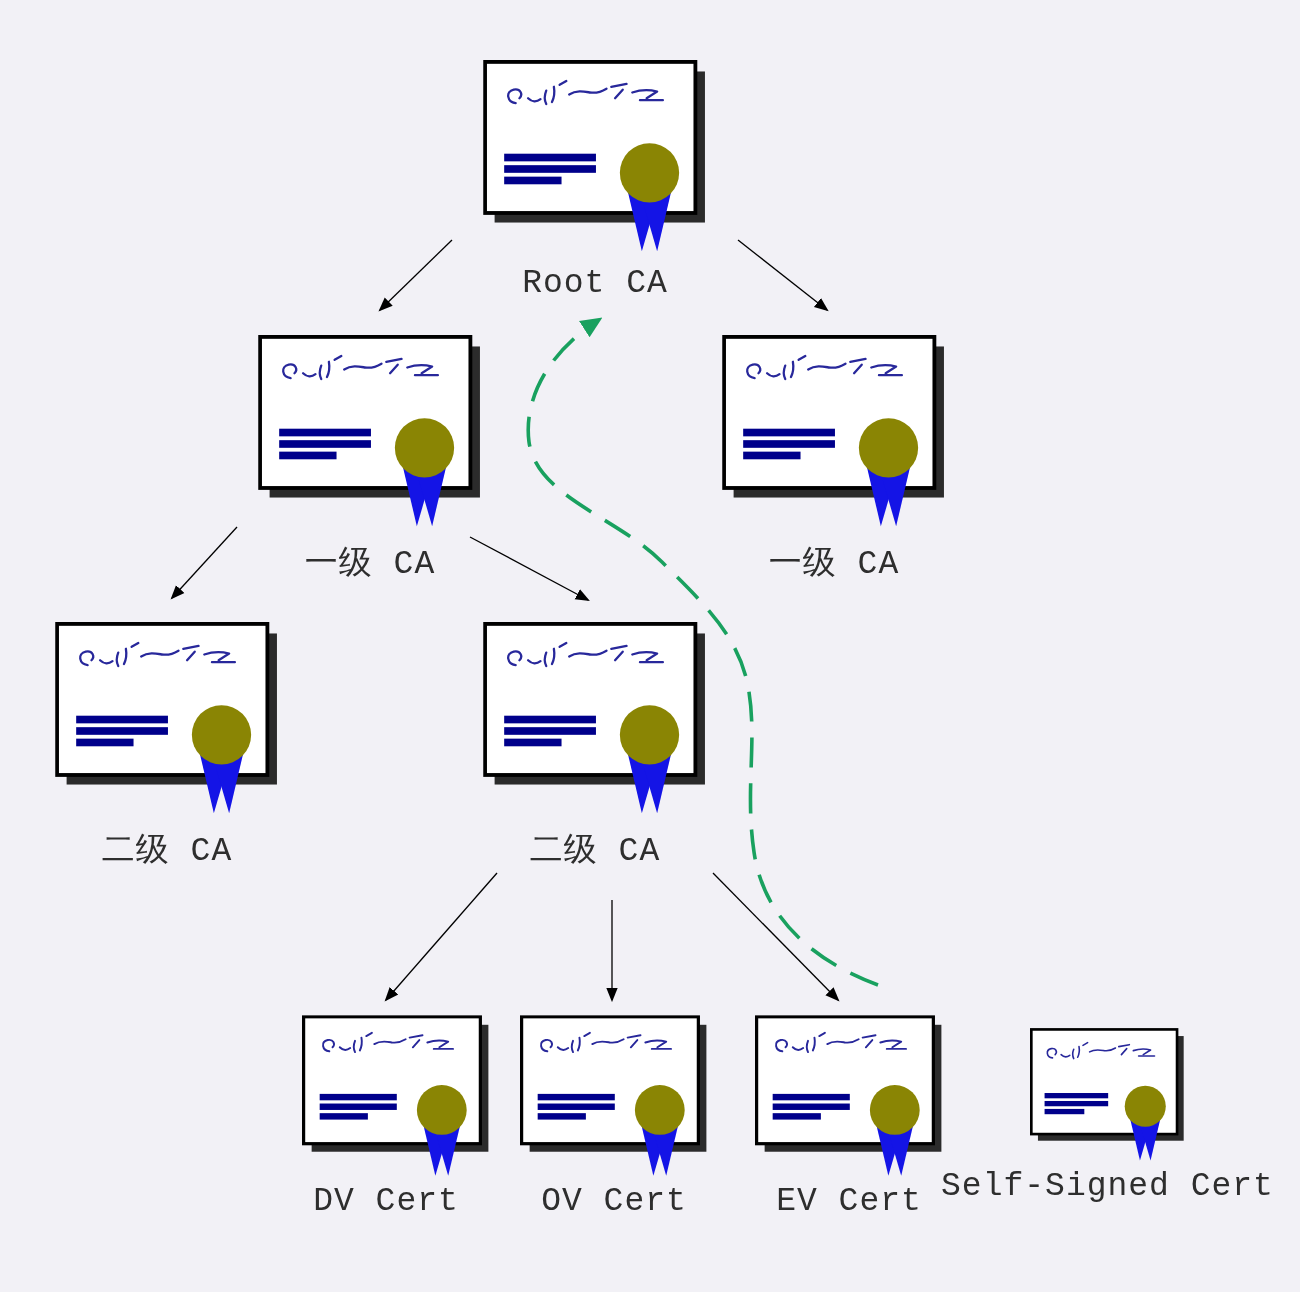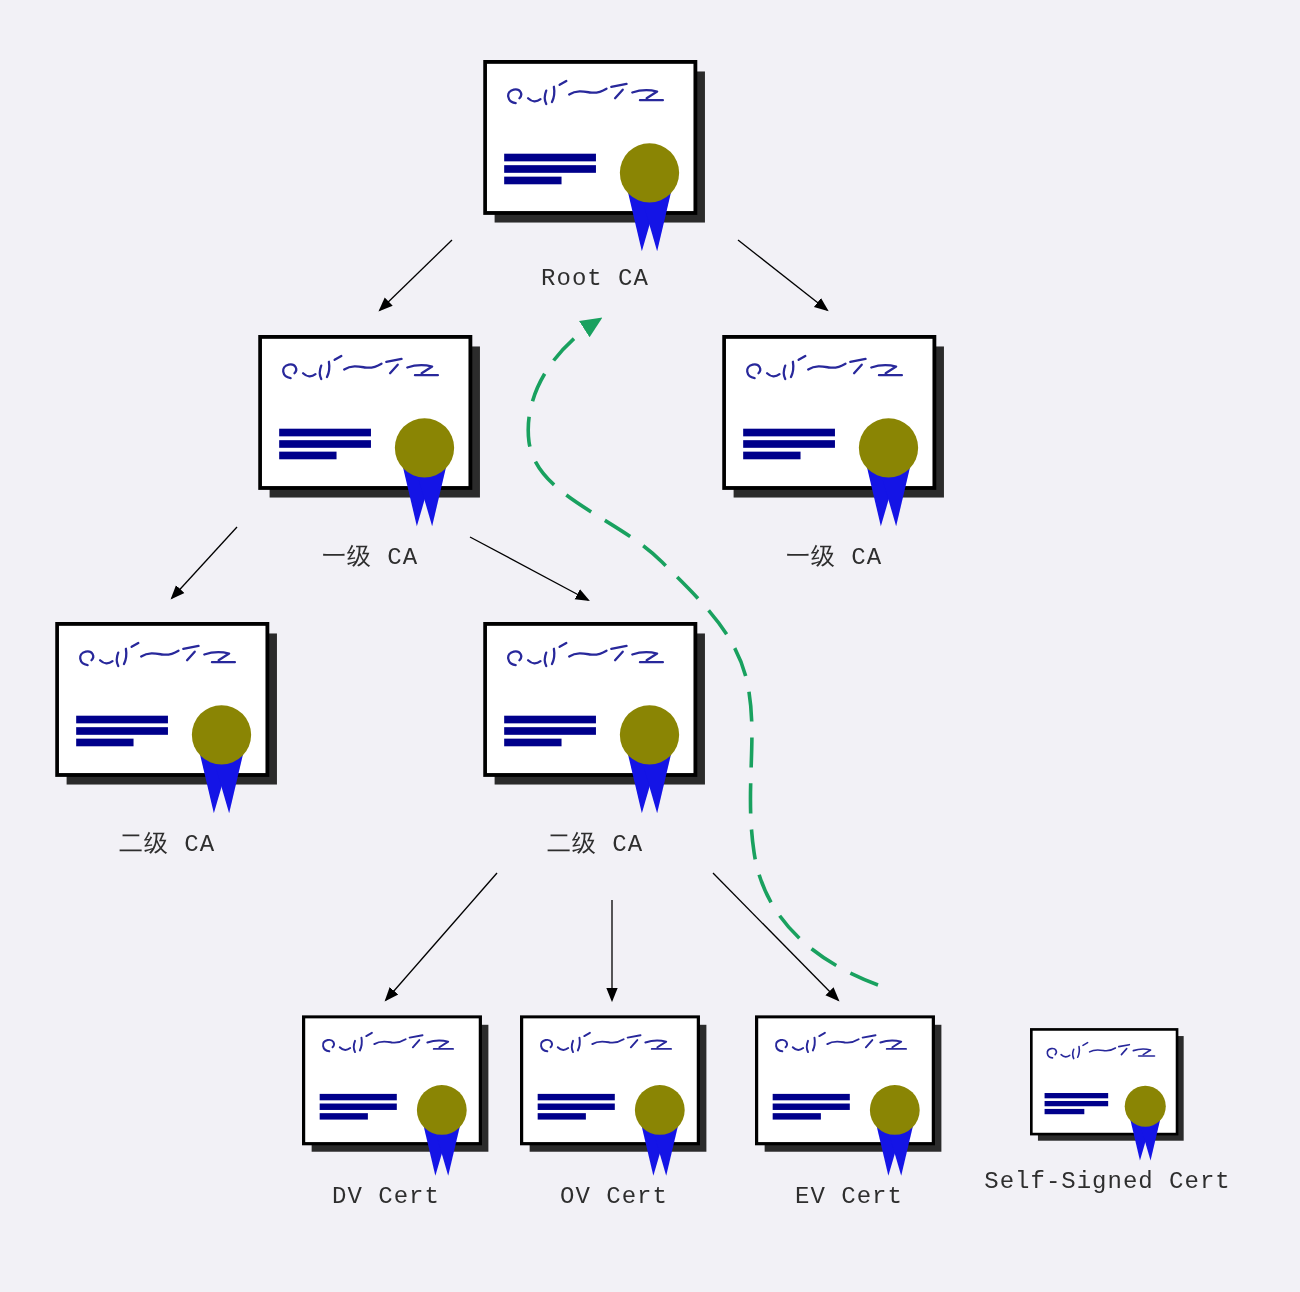--- a/index.html
+++ b/index.html
@@ -24,21 +24,21 @@
     position: absolute;
   }
   .cert {
     display: block;
   }
   .lbl {
     position: absolute;
     left: 50%;
     transform: translateX(-50%);
     white-space: nowrap;
-    font-size: 24px;
+    font-size: 33px;
     color: #2e2e2e;
     letter-spacing: 1px;
   }
 </style>
 </head>
 <body>
 
 <div class="canvas">
 
   <svg width="0" height="0" style="position:absolute" aria-hidden="true">

